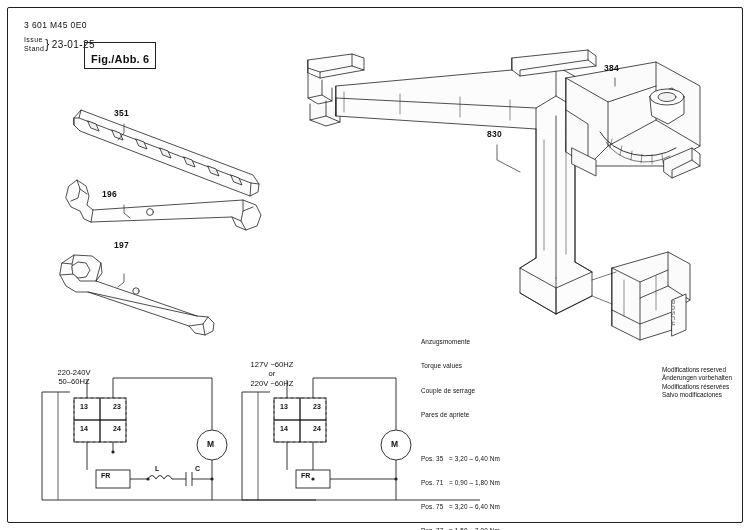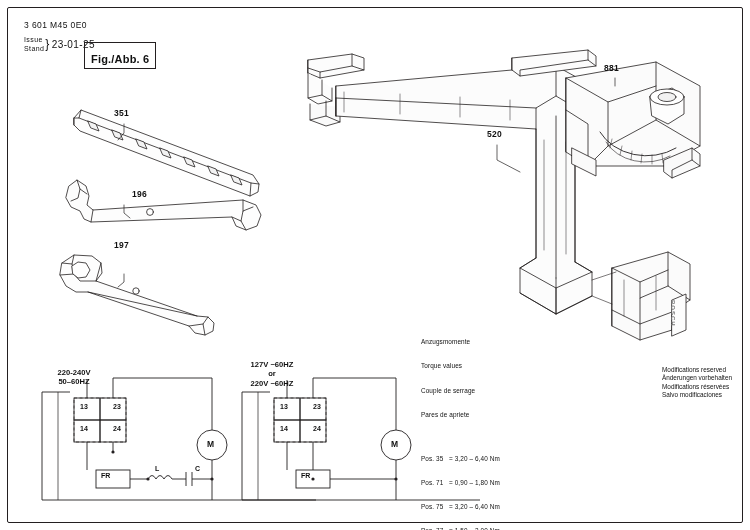--- a/index.html
+++ b/index.html
@@ -43,21 +43,21 @@
     font-size:6.4px;line-height:8.1px;
     letter-spacing:.1px;
     white-space:pre;
   }
   .torque .hd{line-height:8.1px;}
   .notes{
     position:absolute;right:18px;bottom:15px;
     font-size:6.4px;line-height:8.2px;
     text-align:left;
   }
-  .vlabel{position:absolute;font-size:7.6px;font-weight:bold;line-height:9.4px;text-align:center;}
+  .vlabel{position:absolute;font-size:7.6px;font-weight:normal;line-height:9.4px;text-align:center;}
   .clabel{position:absolute;font-size:7px;font-weight:bold;}
   .mlabel{position:absolute;font-size:8.5px;font-weight:bold;}
   .tiny{position:absolute;font-size:6px;}
 </style>
 </head>
 <body>
 
 <div id="page">
 
   <div class="frame"></div>
@@ -267,24 +267,24 @@
         <path d="M396 460 L396 500"></path>
         <rect x="296" y="470" width="34" height="18" fill="#fff"></rect>
         <circle cx="313" cy="479" r="1.6" fill="#231f20" stroke="none"></circle>
         <path d="M381 479 L396 479"></path>
         <circle cx="396" cy="479" r="1.6" fill="#231f20" stroke="none"></circle>
       </g>
     </g>
   </svg>
 
   <div class="callout" style="left:114px;top:108px">351</div>
-  <div class="callout" style="left:132px;top:189px">196</div>
+  <div class="callout" style="left:102px;top:189px">196</div>
   <div class="callout" style="left:114px;top:240px">197</div>
-  <div class="callout" style="left:487px;top:129px">520</div>
-  <div class="callout" style="left:604px;top:63px">881</div>
+  <div class="callout" style="left:487px;top:129px">830</div>
+  <div class="callout" style="left:604px;top:63px">384</div>
 
   <div class="torque">
     <div class="hd">Anzugsmomente</div>
     <div class="hd">Torque values</div>
     <div class="hd">Couple de serrage</div>
     <div class="hd">Pares de apriete</div>
     <div style="height:3px"></div>
     <div>Pos. 35   = 3,20 – 6,40 Nm</div>
     <div>Pos. 71   = 0,90 – 1,80 Nm</div>
     <div>Pos. 75   = 3,20 – 6,40 Nm</div>

